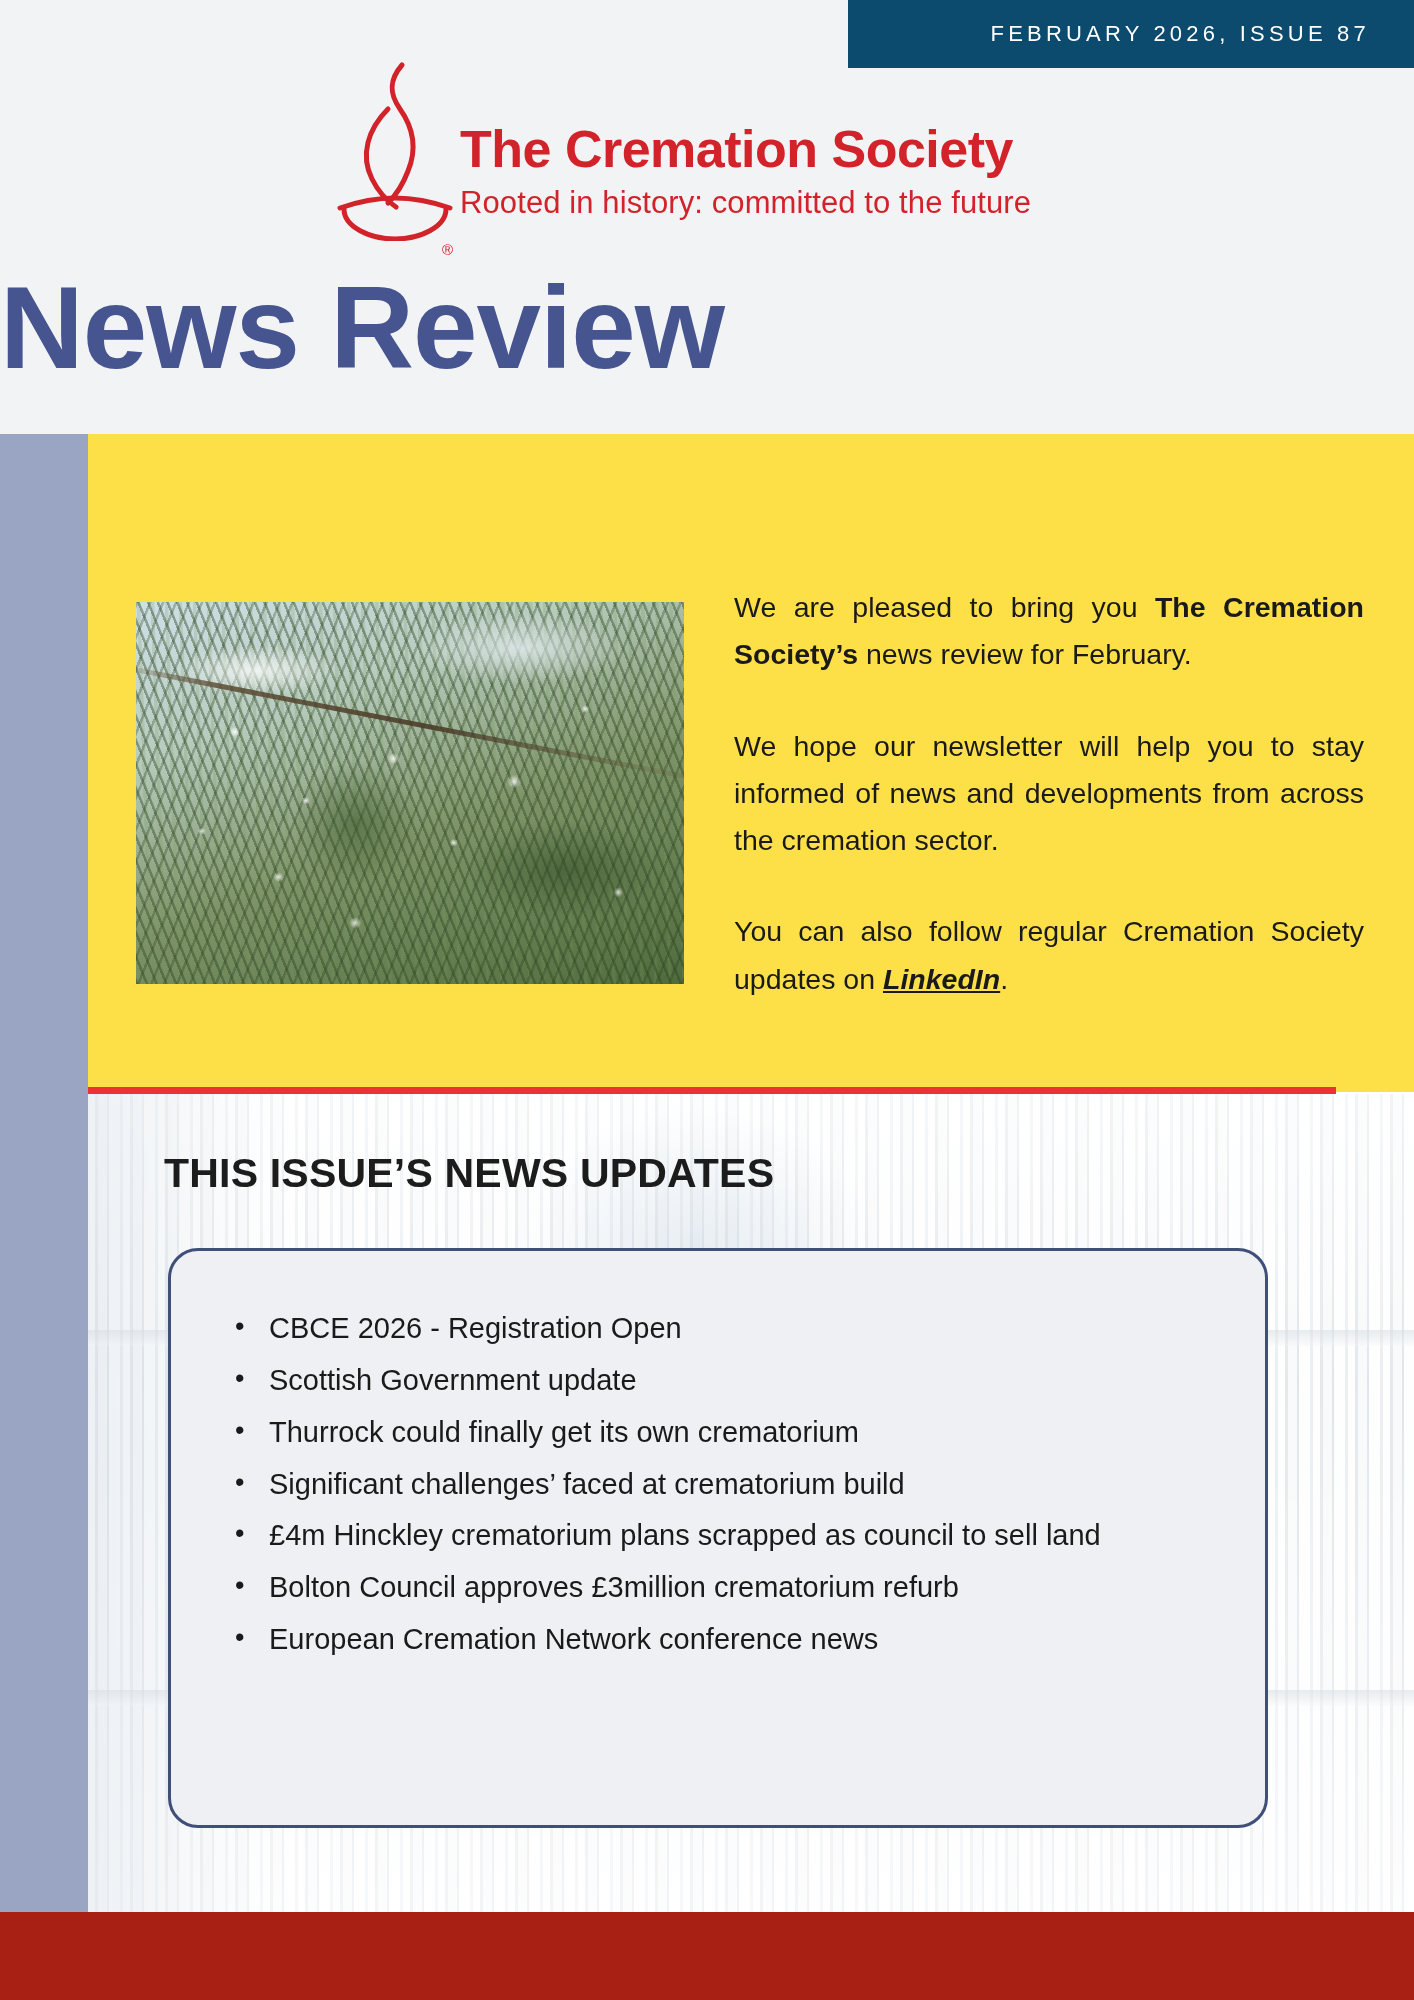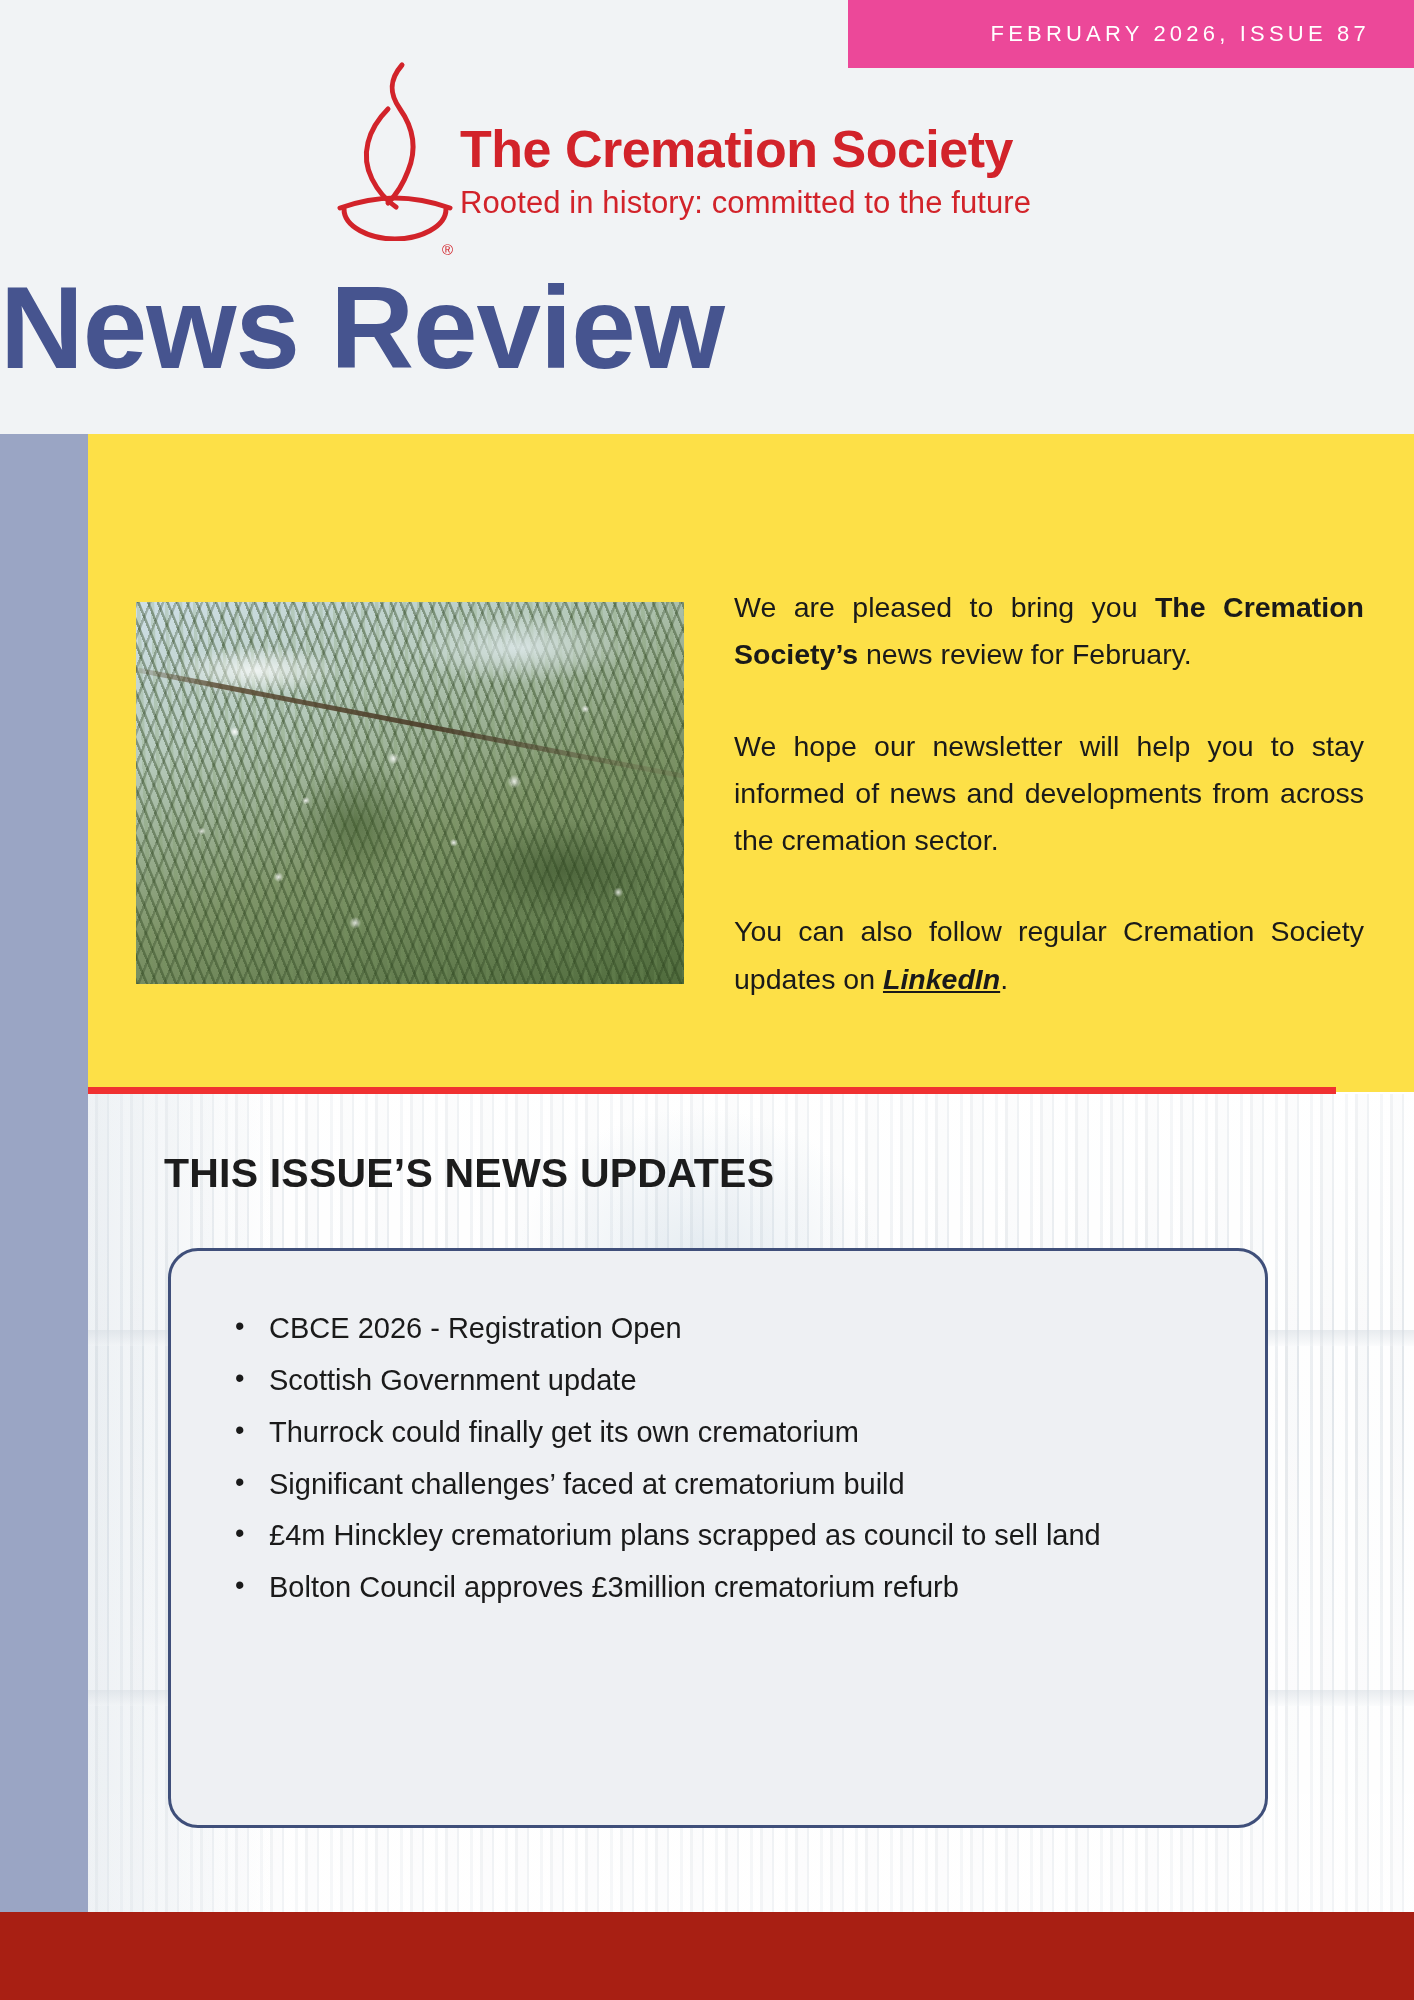--- a/index.html
+++ b/index.html
@@ -26,21 +26,21 @@
     width: 1414px;
     height: 434px;
     background: #f1f3f5;
   }
   .issue-band {
     position: absolute;
     left: 848px;
     top: 0;
     width: 566px;
     height: 68px;
-    background: #ec4899;
+    background: #0c4a6e;
     display: flex;
     align-items: center;
     justify-content: flex-end;
     box-sizing: border-box;
     padding-right: 44px;
   }
   .issue-band-text {
     color: #ffffff;
     font-size: 22px;
     letter-spacing: 4.2px;
@@ -366,19 +366,20 @@
     <div class="updates-heading">THIS ISSUE’S NEWS UPDATES</div>
 
     <div class="updates-box">
       <ul class="updates-list">
         <li>CBCE 2026 - Registration Open</li>
         <li>Scottish Government update</li>
         <li>Thurrock could finally get its own crematorium</li>
         <li>Significant challenges’ faced at crematorium build</li>
         <li>£4m Hinckley crematorium plans scrapped as council to sell land</li>
         <li>Bolton Council approves £3million crematorium refurb</li>
+        <li>European Cremation Network conference news</li>
       </ul>
     </div>
   </div>
 
   <div class="bottom-bar"></div>
 
 </div>
 
 </body></html>

